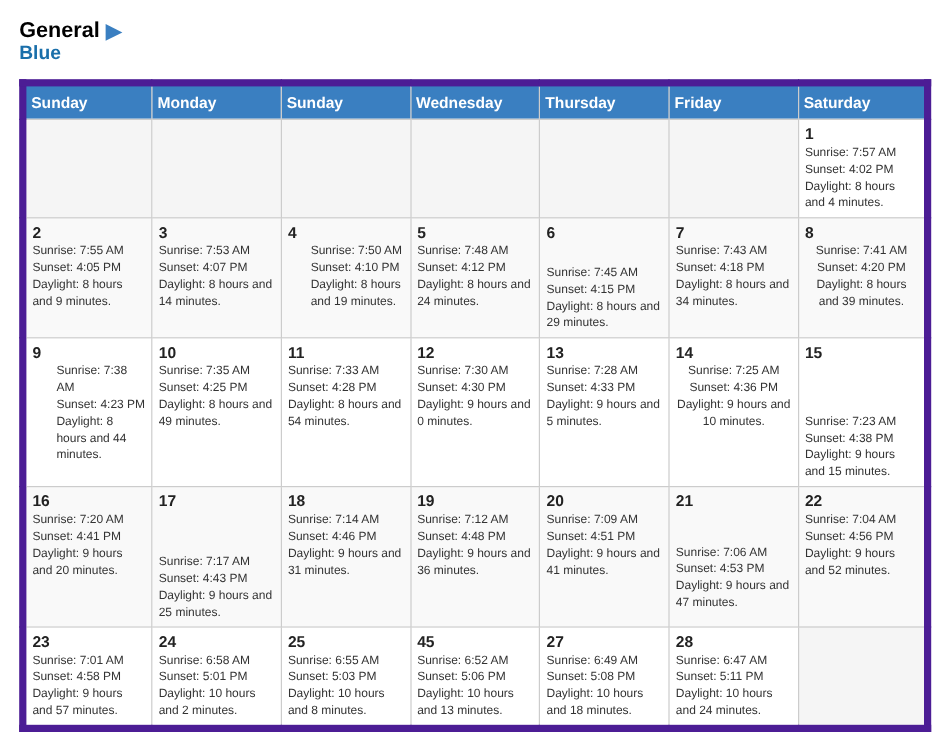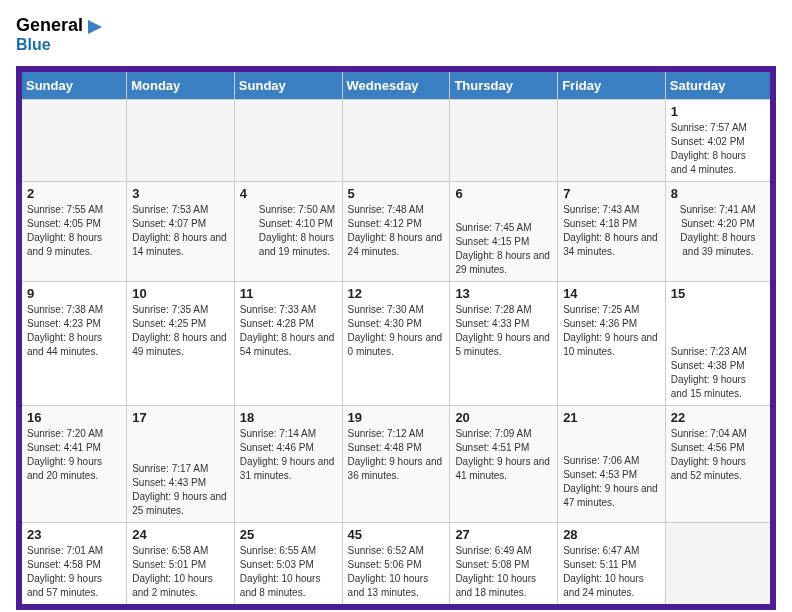--- a/index.html
+++ b/index.html
@@ -172,21 +172,21 @@
         <td>
           <span class="day-num">8</span>
           <div class="day-info" style="white-space: pre-line; text-align: center;">Sunrise: 7:41 AM
 Sunset: 4:20 PM
 Daylight: 8 hours and 39 minutes.</div>
         </td>
       </tr>
       <tr>
         <td>
           <span class="day-num">9</span>
-          <div class="day-info" style="white-space: pre-line;">Sunrise: 7:38 AM
+          <div class="day-info" style="white-space: pre-line; margin-left: 20px;">Sunrise: 7:38 AM
 Sunset: 4:23 PM
 Daylight: 8 hours and 44 minutes.</div>
         </td>
         <td>
           <span class="day-num">10</span>
           <div class="day-info" style="white-space: pre-line;">Sunrise: 7:35 AM
 Sunset: 4:25 PM
 Daylight: 8 hours and 49 minutes.</div>
         </td>
         <td>
@@ -202,21 +202,21 @@
 Daylight: 9 hours and 0 minutes.</div>
         </td>
         <td>
           <span class="day-num">13</span>
           <div class="day-info" style="white-space: pre-line;">Sunrise: 7:28 AM
 Sunset: 4:33 PM
 Daylight: 9 hours and 5 minutes.</div>
         </td>
         <td>
           <span class="day-num">14</span>
-          <div class="day-info" style="white-space: pre-line;">Sunrise: 7:25 AM
+          <div class="day-info" style="white-space: pre-line; text-align: center;">Sunrise: 7:25 AM
 Sunset: 4:36 PM
 Daylight: 9 hours and 10 minutes.</div>
         </td>
         <td>
           <span class="day-num">15</span>
           <div class="day-info" style="white-space: pre-line; margin-top: 44px;">Sunrise: 7:23 AM
 Sunset: 4:38 PM
 Daylight: 9 hours and 15 minutes.</div>
         </td>
       </tr>

